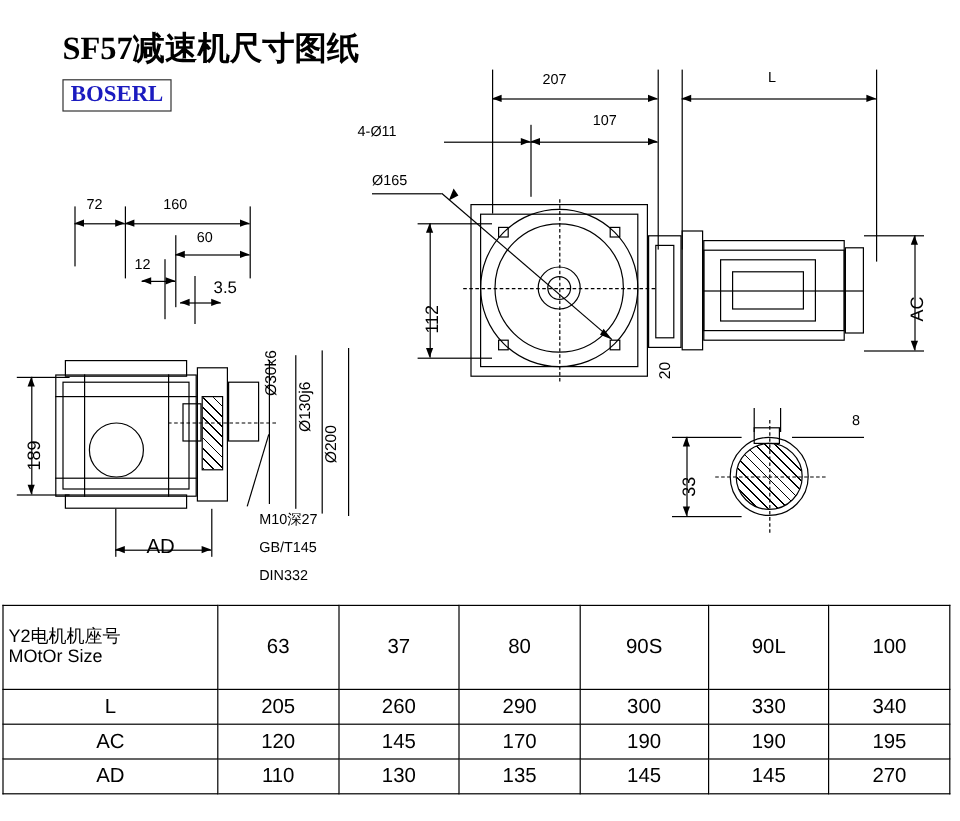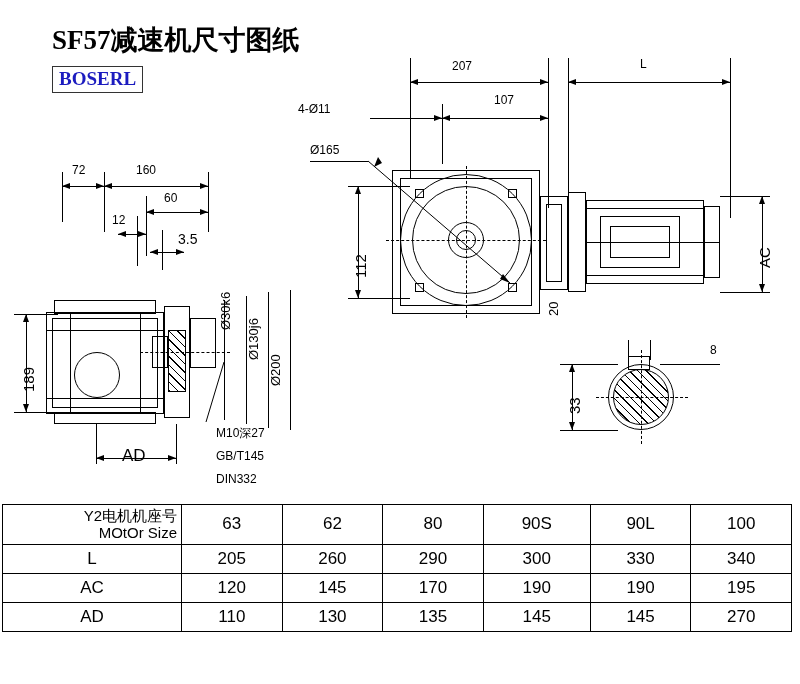--- a/index.html
+++ b/index.html
@@ -31,21 +31,21 @@
   
   .ah{position:absolute;width:0;height:0;}
   .ah-l{border-top:3.5px solid transparent;border-bottom:3.5px solid transparent;border-right:8px solid #000;}
   .ah-r{border-top:3.5px solid transparent;border-bottom:3.5px solid transparent;border-left:8px solid #000;}
   .ah-u{border-left:3.5px solid transparent;border-right:3.5px solid transparent;border-bottom:8px solid #000;}
   .ah-d{border-left:3.5px solid transparent;border-right:3.5px solid transparent;border-top:8px solid #000;}
 
   
   table.spec{position:absolute;border-collapse:collapse;font-size:17px;}
   table.spec td{border:1px solid #000;text-align:center;padding:4px 0;}
-  table.spec td.hdr{font-size:15px;line-height:1.15;padding:2px 4px;text-align:right;}
+  table.spec td.hdr{font-size:15px;line-height:1.15;padding:17px 4px;text-align:left;}
   table.spec td.lbl{font-size:17px;}
 </style>
 </head>
 <body>
 
 <div class="root">
 
   <div class="title" style="left:52px;top:22px;">SF57减速机尺寸图纸</div>
   <div class="logo" style="left:52px;top:66px;text-align:center;">BOSERL</div>
 
@@ -233,21 +233,21 @@
   </div>
 
   <table class="spec" style="left:2px;top:504px;width:790px;">
     <tbody>
         <tr>
       <td class="hdr" style="width:170px;">
         <div>Y2电机机座号</div>
         <div>MOtOr Size</div>
       </td>
       <td>63</td>
-      <td>62</td>
+      <td>37</td>
       <td>80</td>
       <td>90S</td>
       <td>90L</td>
       <td>100</td>
     </tr>
     <tr>
       <td class="lbl">L</td>
       <td>205</td>
       <td>260</td>
       <td>290</td>

